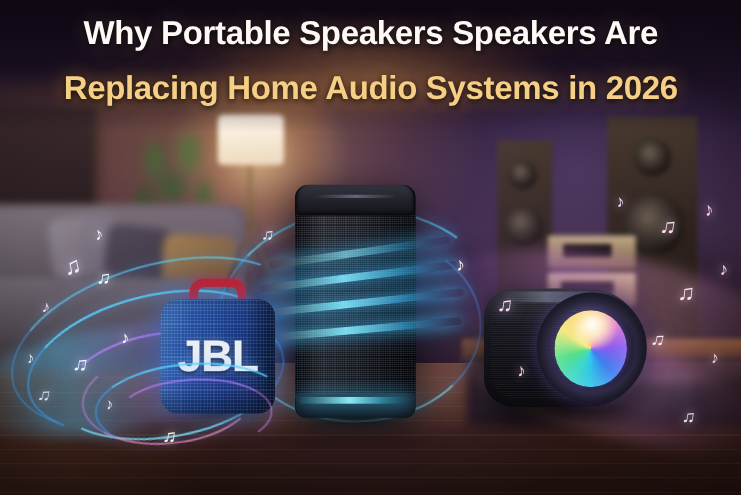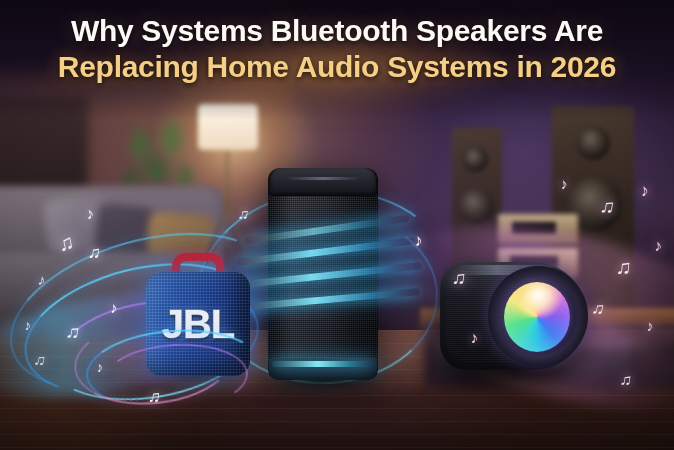--- a/index.html
+++ b/index.html
@@ -291,21 +291,21 @@
     width:330px;height:84px;border-radius:50%;
     background:radial-gradient(ellipse, rgba(255,178,96,.40) 0%, rgba(255,150,70,.16) 46%, rgba(255,140,60,0) 74%);
     filter:blur(12px);z-index:30;
   }
   .line1{
     font-family:"Liberation Sans",sans-serif;font-weight:700;font-size:30px;
     letter-spacing:-.3px;color:#fdf9f4;
     text-shadow:0 2px 6px rgba(0,0,0,.85), 0 0 18px rgba(255,200,150,.25);
   }
   .line2{
-    margin-top:2px;
+    margin-top:16px;
     font-family:"Liberation Sans",sans-serif;font-weight:700;font-size:30px;
     letter-spacing:-.3px;color:#f6cf86;
     text-shadow:0 2px 6px rgba(0,0,0,.85), 0 0 16px rgba(255,170,60,.45);
   }
 </style>
 </head>
 <body>
 
 <div class="stage">
 
@@ -417,17 +417,17 @@
     </div>
 
   <div class="swirl sw-cyan glow-b" style="left:86px;top:330px;width:172px;height:76px;transform:rotate(-4deg);opacity:.9;"></div>
   <div class="swirl sw-violet glow-v" style="left:104px;top:344px;width:140px;height:62px;transform:rotate(-3deg);opacity:.85;"></div>
 
   <div class="layer vignette"></div>
   <div class="top-dark"></div>
   <div class="title-glow"></div>
 
   <div class="title-wrap">
-    <div class="line1">Why Systems Bluetooth Speakers Are</div>
+    <div class="line1">Why Portable Speakers Speakers Are</div>
     <div class="line2">Replacing Home Audio Systems in 2026</div>
   </div>
 
 </div>
 
 </body></html>

